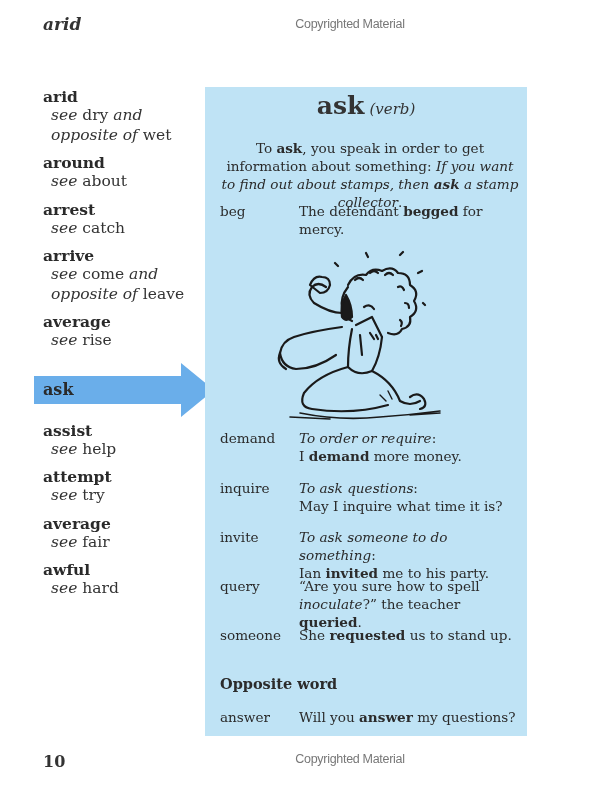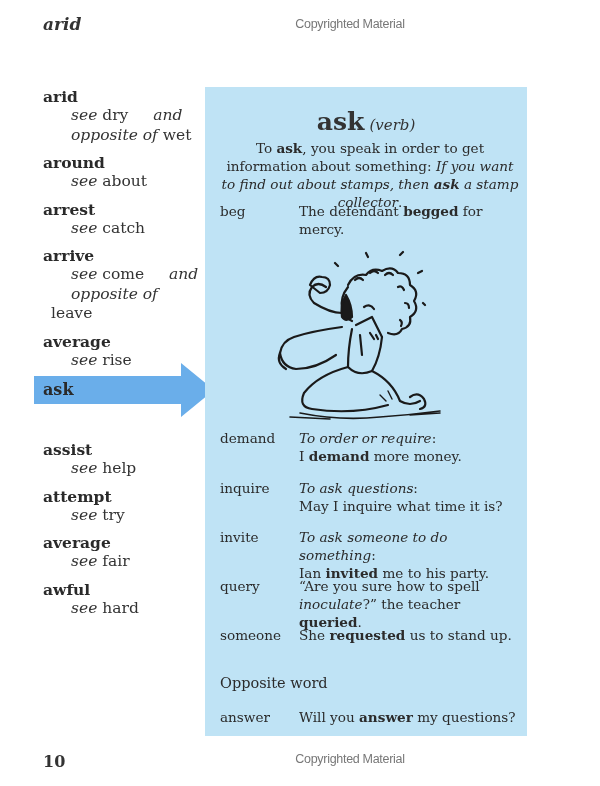--- a/index.html
+++ b/index.html
@@ -9,39 +9,39 @@
   .watermark{position:absolute;left:0;width:600px;text-align:center;font-family:"Liberation Sans",sans-serif;
        font-size:12.5px;color:#777;letter-spacing:-0.3px;}
   .wm-top{top:17px;left:50px;}
   .wm-bot{top:752px;left:50px;}
   .page-number{position:absolute;left:43px;top:752px;font-size:16px;font-weight:bold;color:#333;text-align:center;}
 
   .index-list{position:absolute;left:43px;top:87px;width:160px;}
   .index-entry{margin-bottom:8px;}
   .index-word{font-weight:bold;font-size:15.5px;line-height:19px;color:#2a2a2a;}
   .index-ref{font-size:15.5px;line-height:19.5px;padding-left:8px;color:#333;}
-  .index-ref i{font-style:italic;margin-left:20px;}
+  .index-ref i{font-style:italic;}
 
   .arrow{position:absolute;left:34px;top:363px;width:180px;height:54px;}
   .arrow-label{position:absolute;left:43px;top:380px;font-weight:bold;font-size:16px;color:#2a2a2a;}
 
   .panel{position:absolute;left:205px;top:87px;width:322px;height:649px;background:#bfe3f5;}
-  .headword{position:absolute;left:0;top:4px;width:322px;text-align:center;margin-top:16px;}
+  .headword{position:absolute;left:0;top:4px;width:322px;text-align:center;}
   .headword .hw{font-weight:bold;font-size:25px;color:#333;}
   .headword .pos{font-style:italic;font-size:15px;color:#333;}
   .definition{position:absolute;left:15px;top:52px;width:300px;font-size:13.6px;line-height:18px;color:#2b2b2b;text-align:center;}
   .definition b{font-weight:bold;}
   .definition i{font-style:italic;}
 
   .syn-row{position:absolute;left:15px;width:300px;font-size:13.6px;line-height:18px;color:#2b2b2b;}
   .syn-word{position:absolute;left:0;top:0;font-weight:normal;}
   .syn-text{position:absolute;left:79px;top:0;width:225px;}
   .syn-text i{font-style:italic;}
   .syn-text b{font-weight:bold;}
-  .opp-heading{position:absolute;left:15px;top:588px;font-weight:normal;font-size:14.5px;color:#2b2b2b;}
+  .opp-heading{position:absolute;left:15px;top:588px;font-weight:bold;font-size:14.5px;color:#2b2b2b;}
 
   .illustration{position:absolute;left:55px;top:158px;width:200px;height:190px;}
 </style>
 </head>
 <body>
 
 <div class="running-head">arid</div>
 <div class="watermark wm-top">Copyrighted Material</div>
 
 <div class="index-list">

